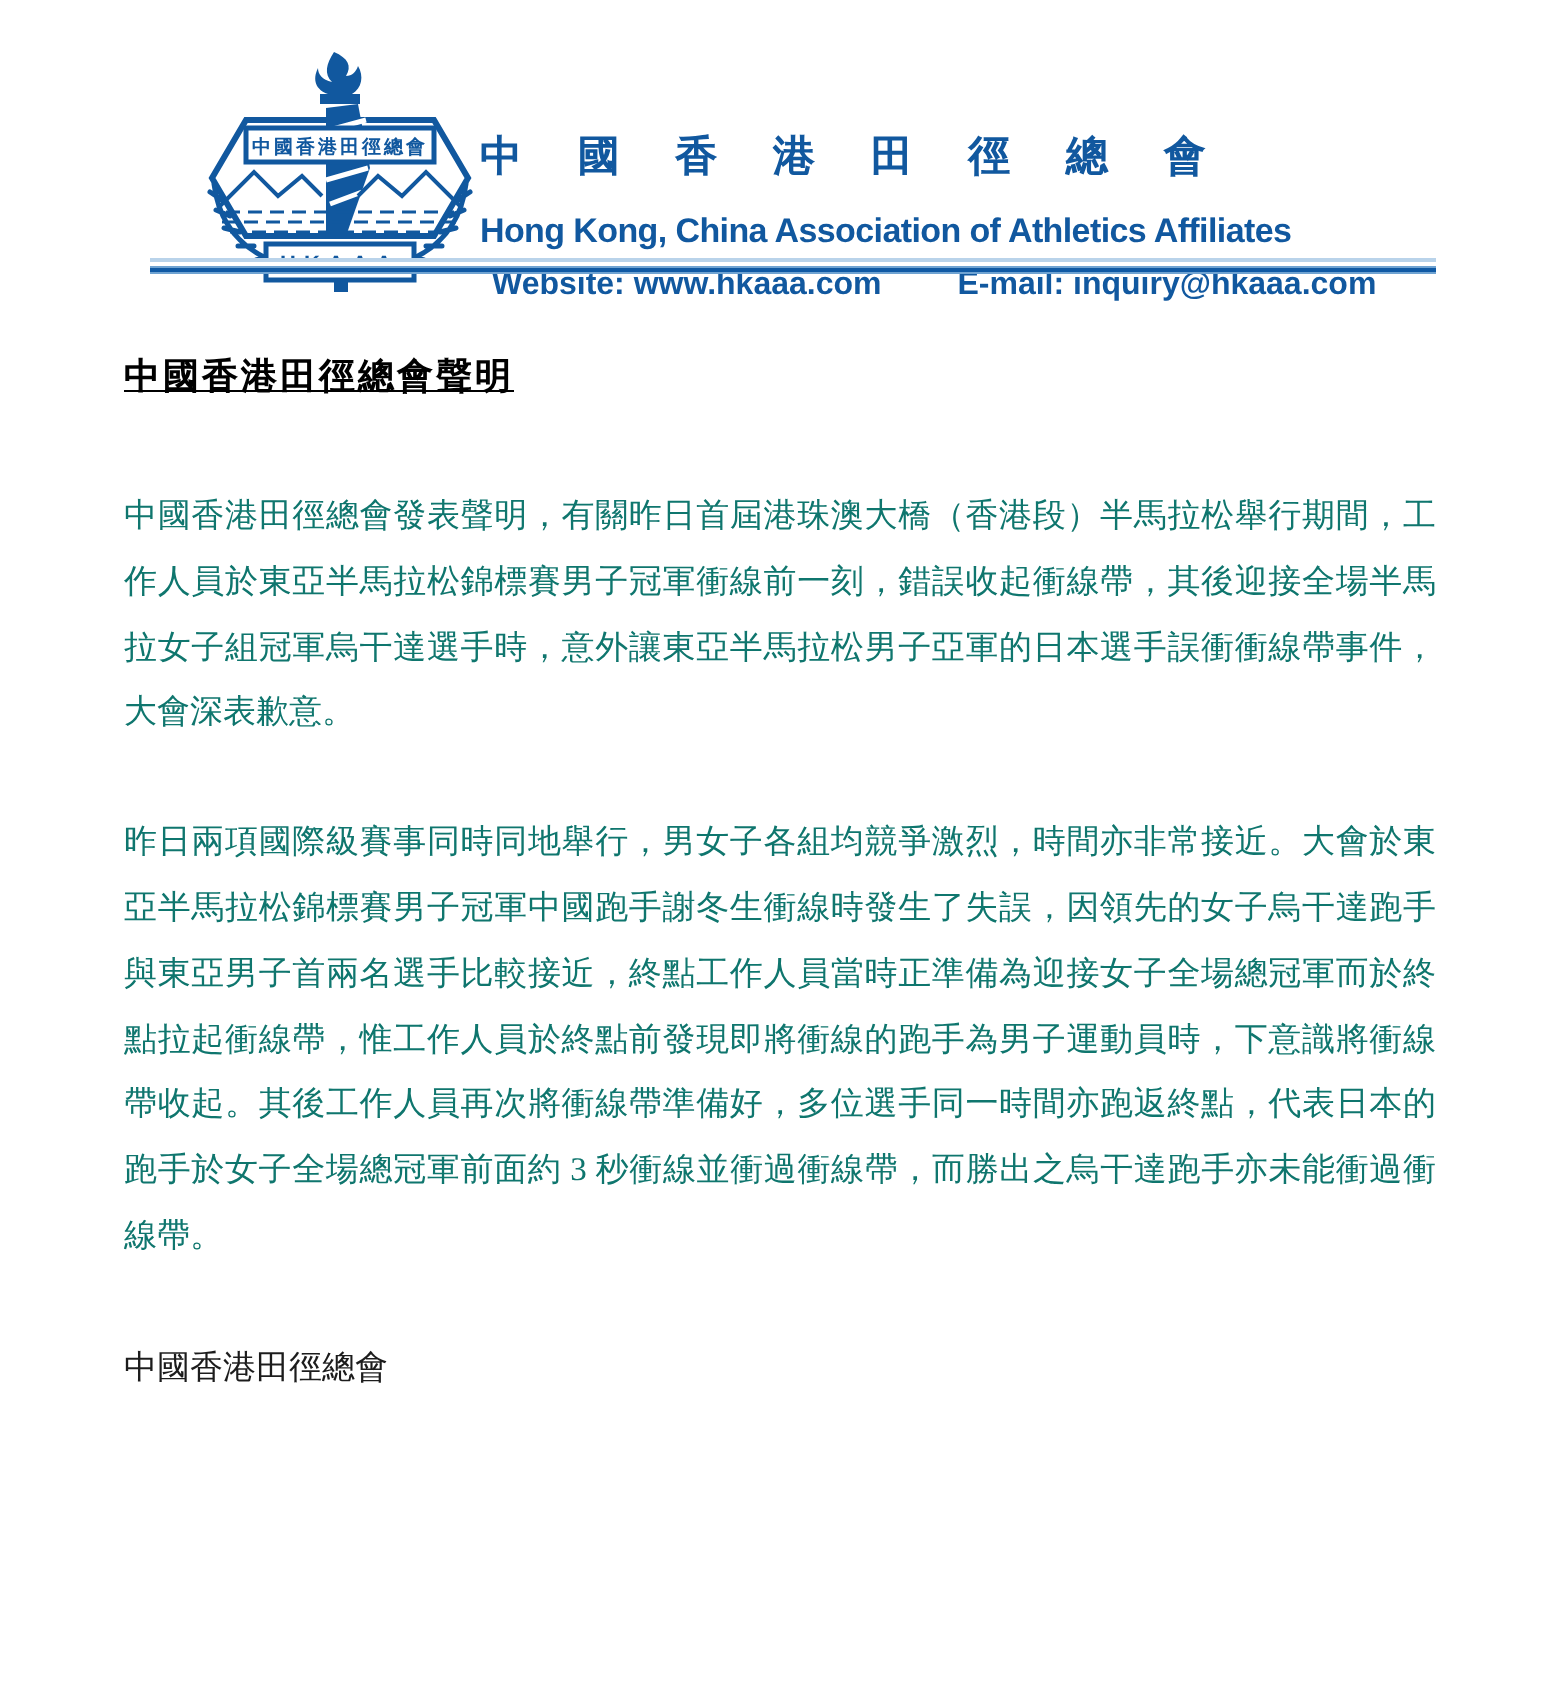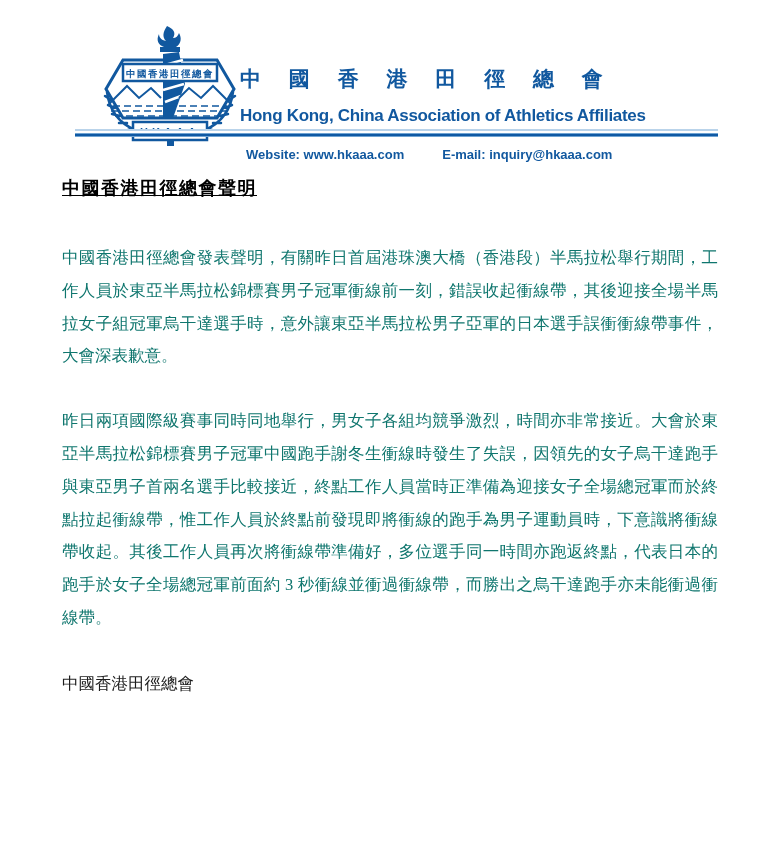--- a/index.html
+++ b/index.html
@@ -25,22 +25,22 @@
   }
   .zh-title {
     font-size: 21px; font-weight: bold; letter-spacing: 11px;
     white-space: nowrap; line-height: 26px;
   }
   .en-title {
     font-size: 17px; font-weight: bold; letter-spacing: -0.3px;
     white-space: nowrap; line-height: 24px; margin-top: 12px;
   }
   .contact-line {
-    margin-top: 18px; padding-left: 6px;
-    font-size: 13px; font-weight: bold; line-height: 18px;
+    margin-top: 6px; padding-left: 6px;
+    font-size: 16px; font-weight: bold; line-height: 18px;
     display: flex; gap: 38px; white-space: nowrap;
   }
 
   
   .sep { position: absolute; left: 75px; top: 129px; width: 643px; }
   .sep-light { height: 2px; background: #b9d3ea; }
   .sep-gap { height: 2px; background: #ffffff; }
   .sep-dark { height: 4px; background: #0f59a4; border-top: 1px solid #6fa3d2; border-bottom: 1px solid #6fa3d2; }
 
   

